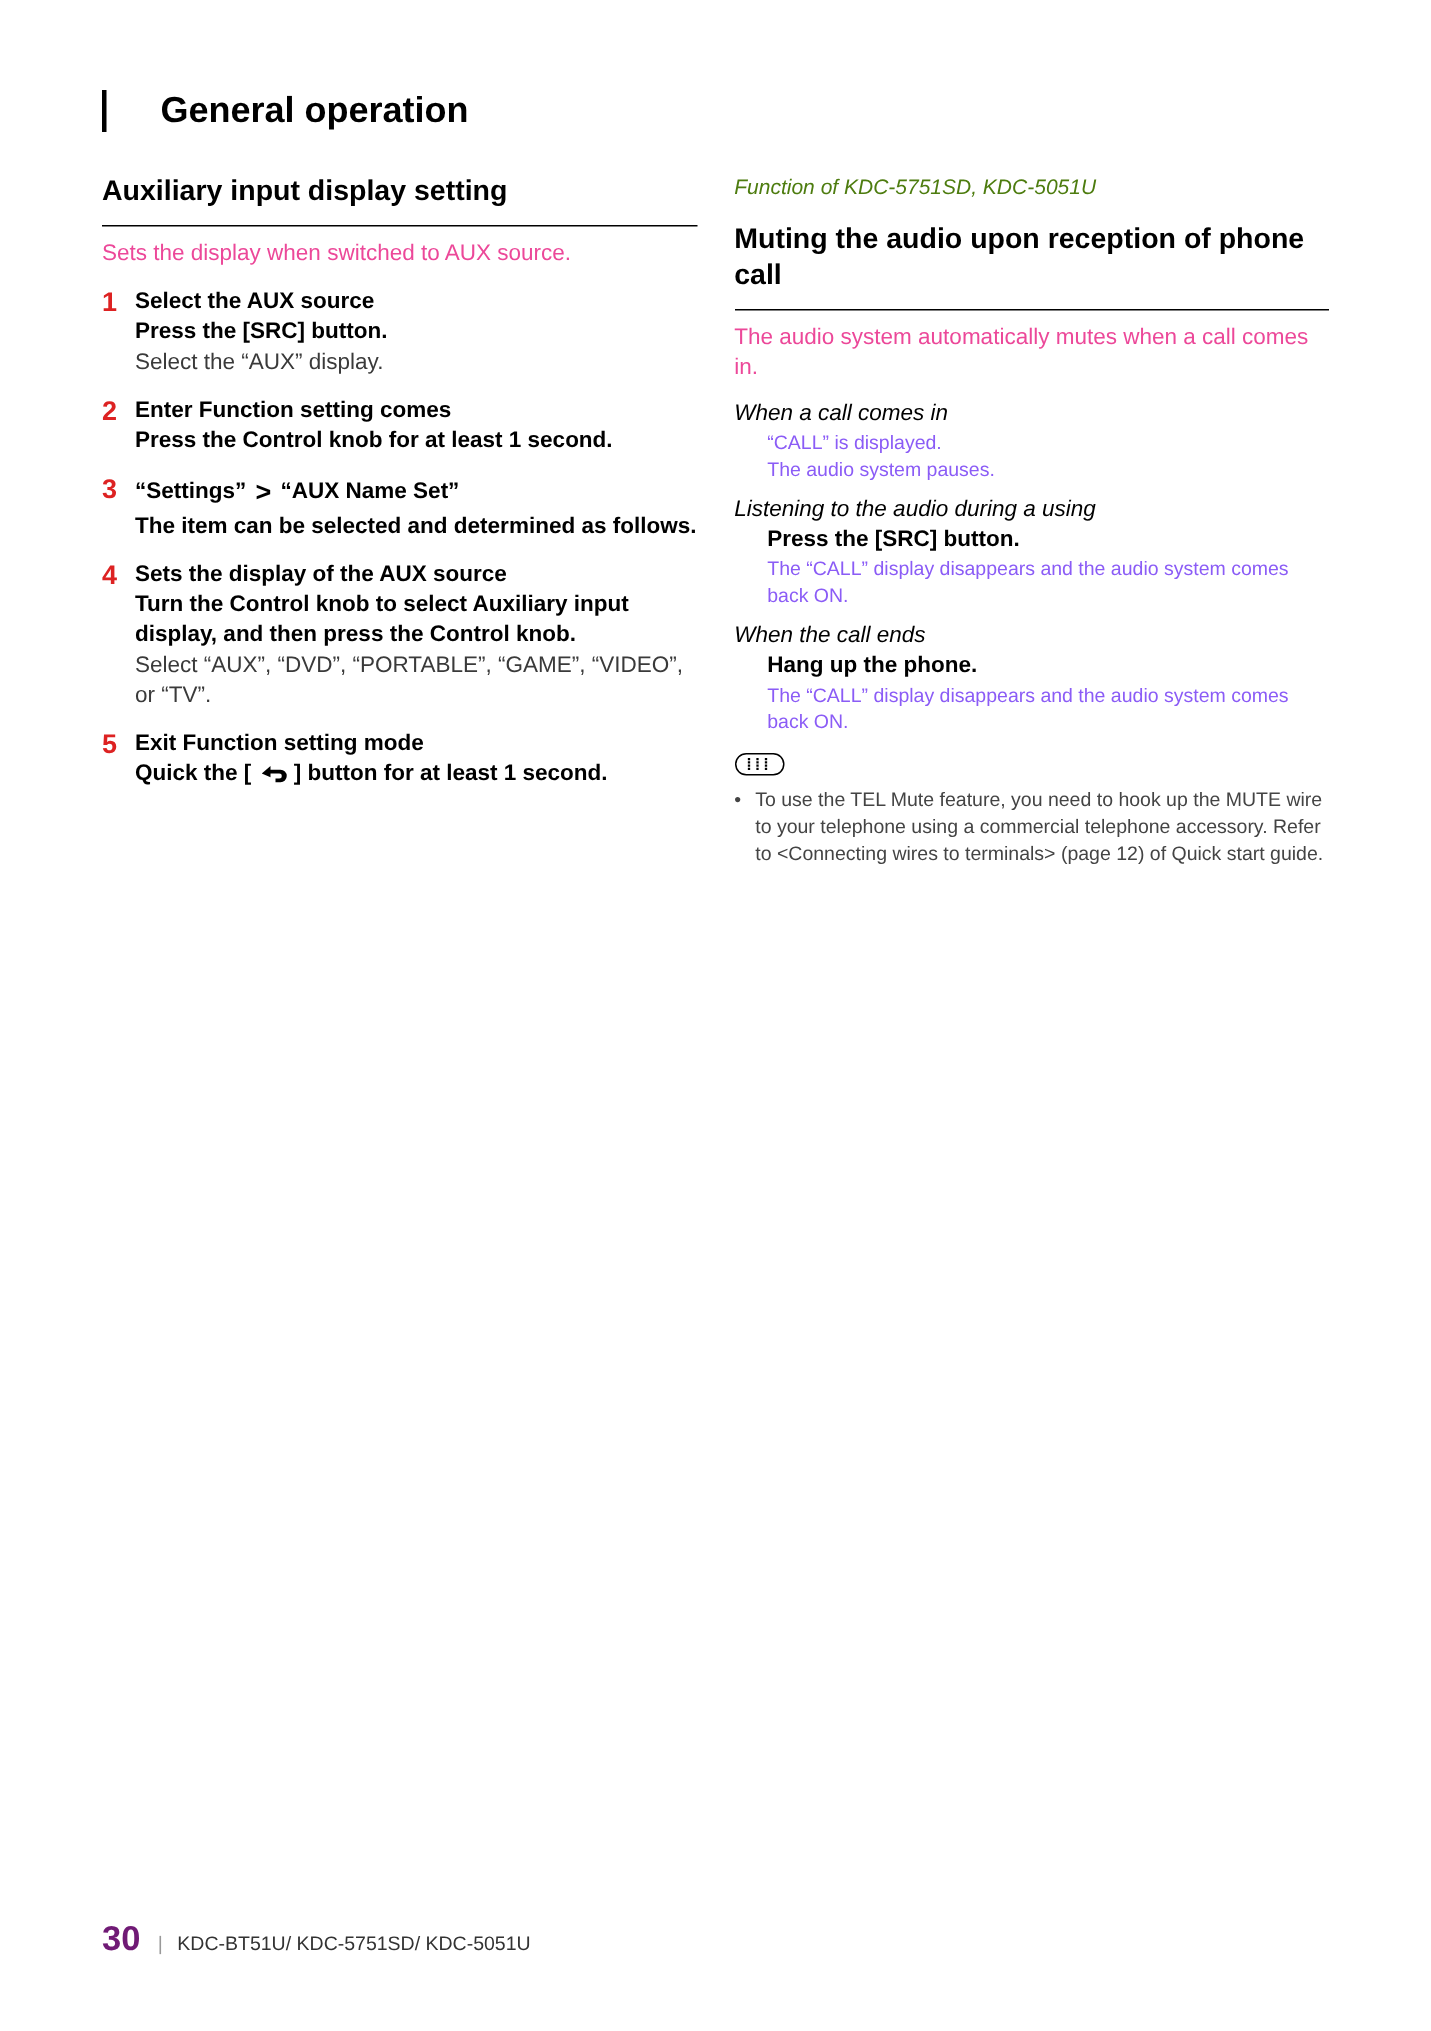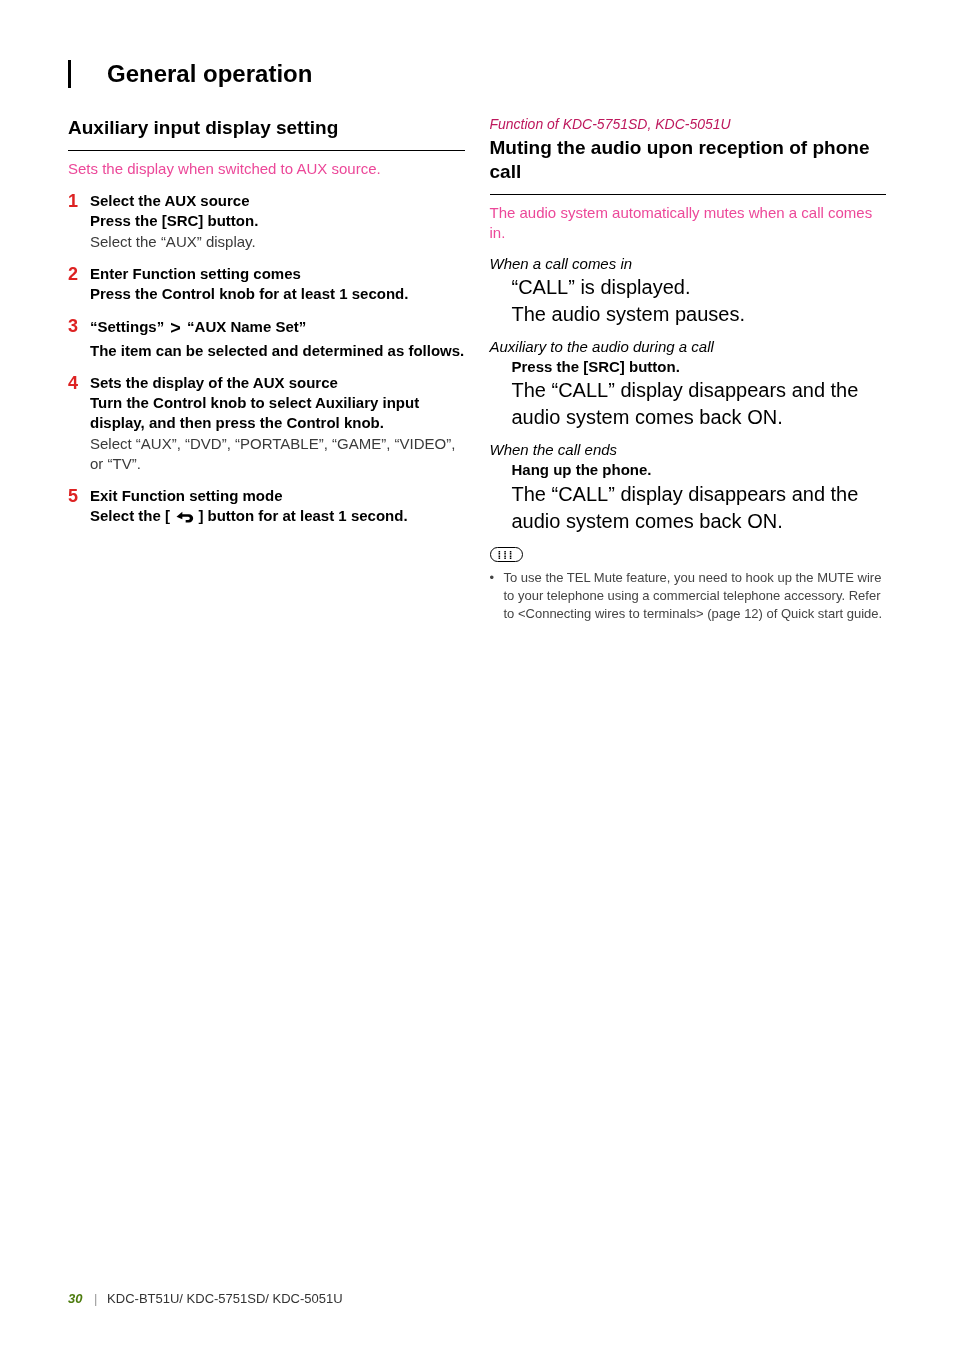--- a/index.html
+++ b/index.html
@@ -71,38 +71,38 @@
     line-height: 1.35;
   }
   .step-plain {
     font-size: 15px;
     color: #3a3a3a;
     line-height: 1.35;
   }
   .italic-model {
     font-size: 14px;
     font-style: italic;
-    color: #be185d;
-    margin-bottom: 4px;
+    color: #4d7c0f;
+    margin-bottom: 16px;
   }
   .subhead {
     font-size: 15px;
     font-weight: 400;
     font-style: italic;
     margin: 10px 0 2px 0;
   }
   .indent-block { padding-left: 22px; }
   .indent-bold {
     font-size: 15px;
     font-weight: 700;
     line-height: 1.35;
   }
   .indent-plain {
-    font-size: 20px;
-    color: #000000;
+    font-size: 13px;
+    color: #8b5cf6;
     line-height: 1.35;
   }
   .note-icon-row { margin-top: 10px; }
   .note-icon {
     display: inline-block;
     font-size: 11px;
     font-weight: 700;
     border: 1.5px solid #000;
     border-radius: 9px;
     padding: 1px 7px 0 7px;
@@ -129,25 +129,24 @@
     padding: 0 2px;
   }
   .footer {
     position: absolute;
     left: 68px;
     bottom: 48px;
     font-size: 13px;
     color: #333;
   }
   .footer .pg {
-    font-size: 13px;
+    font-size: 23px;
     font-weight: 800;
-    color: #4d7c0f;
+    color: #701a75;
     padding-right: 8px;
-    font-style: italic;
   }
   .footer .bar { color: #999; padding-right: 6px; }
 </style>
 </head>
 <body>
 
 <div class="page-title-wrap">
   <div class="page-title">General operation</div>
 </div>
 
@@ -194,21 +193,21 @@
         <div class="step-bold">Turn the Control knob to select Auxiliary input display, and then press the Control knob.</div>
         <div class="step-plain">Select “AUX”, “DVD”, “PORTABLE”, “GAME”, “VIDEO”, or “TV”.</div>
       </div>
     </div>
 
     <div class="step">
       <div class="step-num">5</div>
       <div class="step-body">
         <div class="step-title">Exit Function setting mode</div>
         <div class="step-bold">
-          <span>Select the [</span>
+          <span>Quick the [</span>
           <svg class="back-icon" viewBox="0 0 24 16">
             <path d="M 3 8 L 10 2 L 10 5 L 18 5 A 5 5 0 0 1 18 15 L 14 15 L 14 12 L 17 12 A 2 2 0 0 0 17 8 L 10 8 L 10 11 Z" fill="#000"></path>
           </svg>
           <span>] button for at least 1 second.</span>
         </div>
       </div>
     </div>
   </div>
 
   <div class="col">
@@ -216,21 +215,21 @@
     <div class="section-h">Muting the audio upon reception of phone call</div>
     <hr class="sec-divider">
     <div class="body-text">The audio system automatically mutes when a call comes in.</div>
 
     <div class="subhead">When a call comes in</div>
     <div class="indent-block">
       <div class="indent-plain">“CALL” is displayed.</div>
       <div class="indent-plain">The audio system pauses.</div>
     </div>
 
-    <div class="subhead">Auxiliary to the audio during a call</div>
+    <div class="subhead">Listening to the audio during a using</div>
     <div class="indent-block">
       <div class="indent-bold">Press the [SRC] button.</div>
       <div class="indent-plain">The “CALL” display disappears and the audio system comes back ON.</div>
     </div>
 
     <div class="subhead">When the call ends</div>
     <div class="indent-block">
       <div class="indent-bold">Hang up the phone.</div>
       <div class="indent-plain">The “CALL” display disappears and the audio system comes back ON.</div>
     </div>

